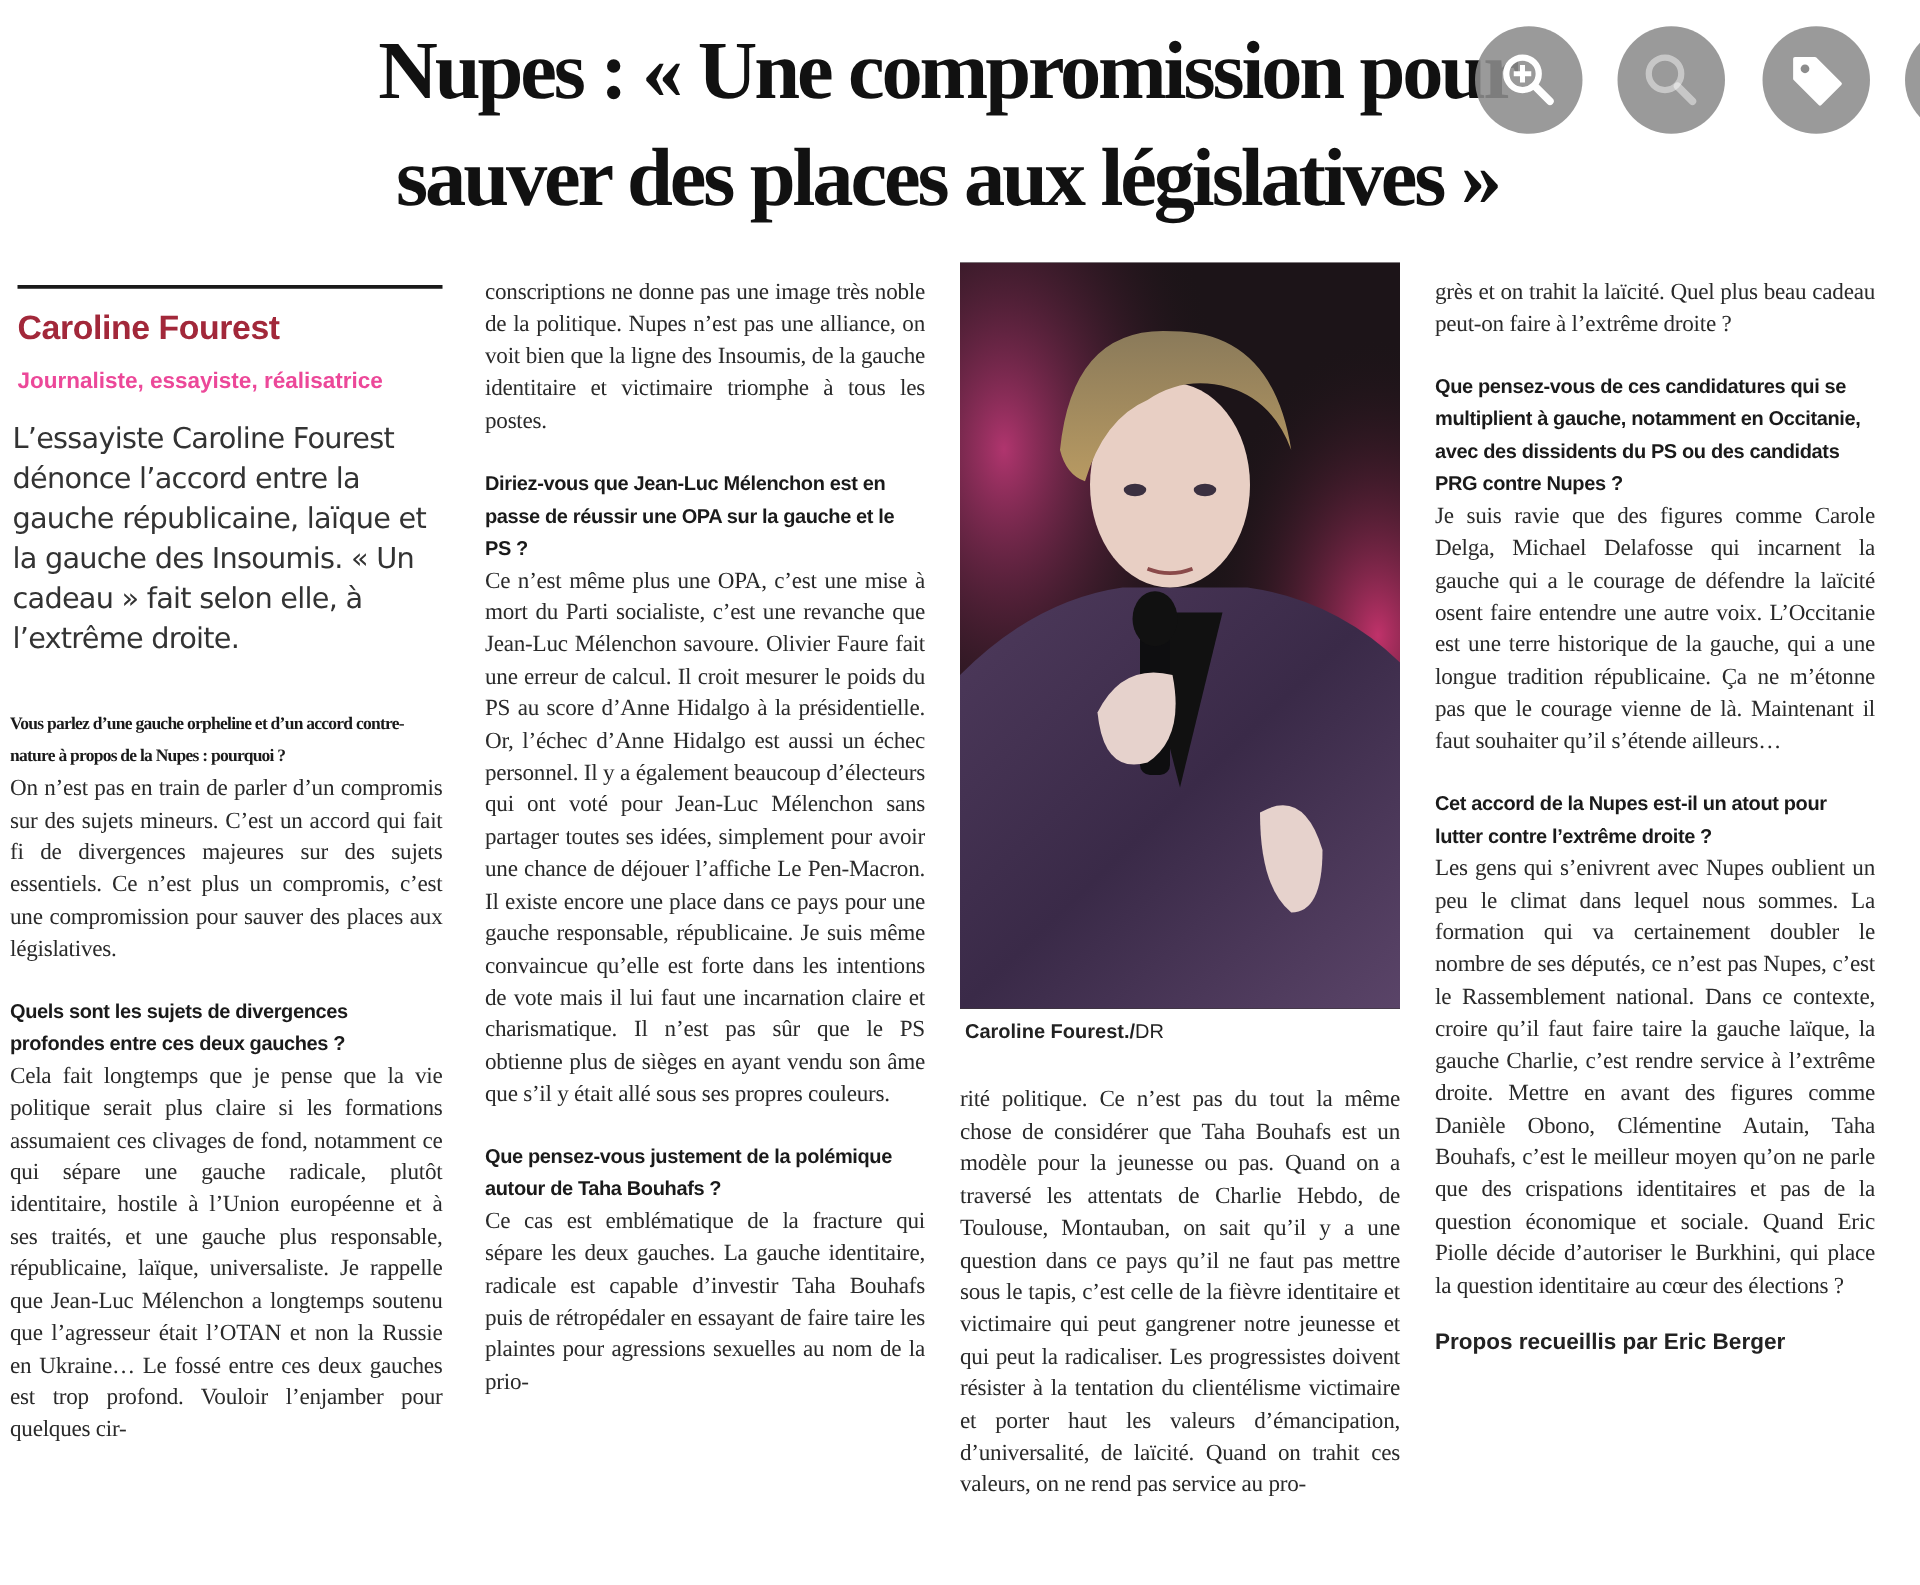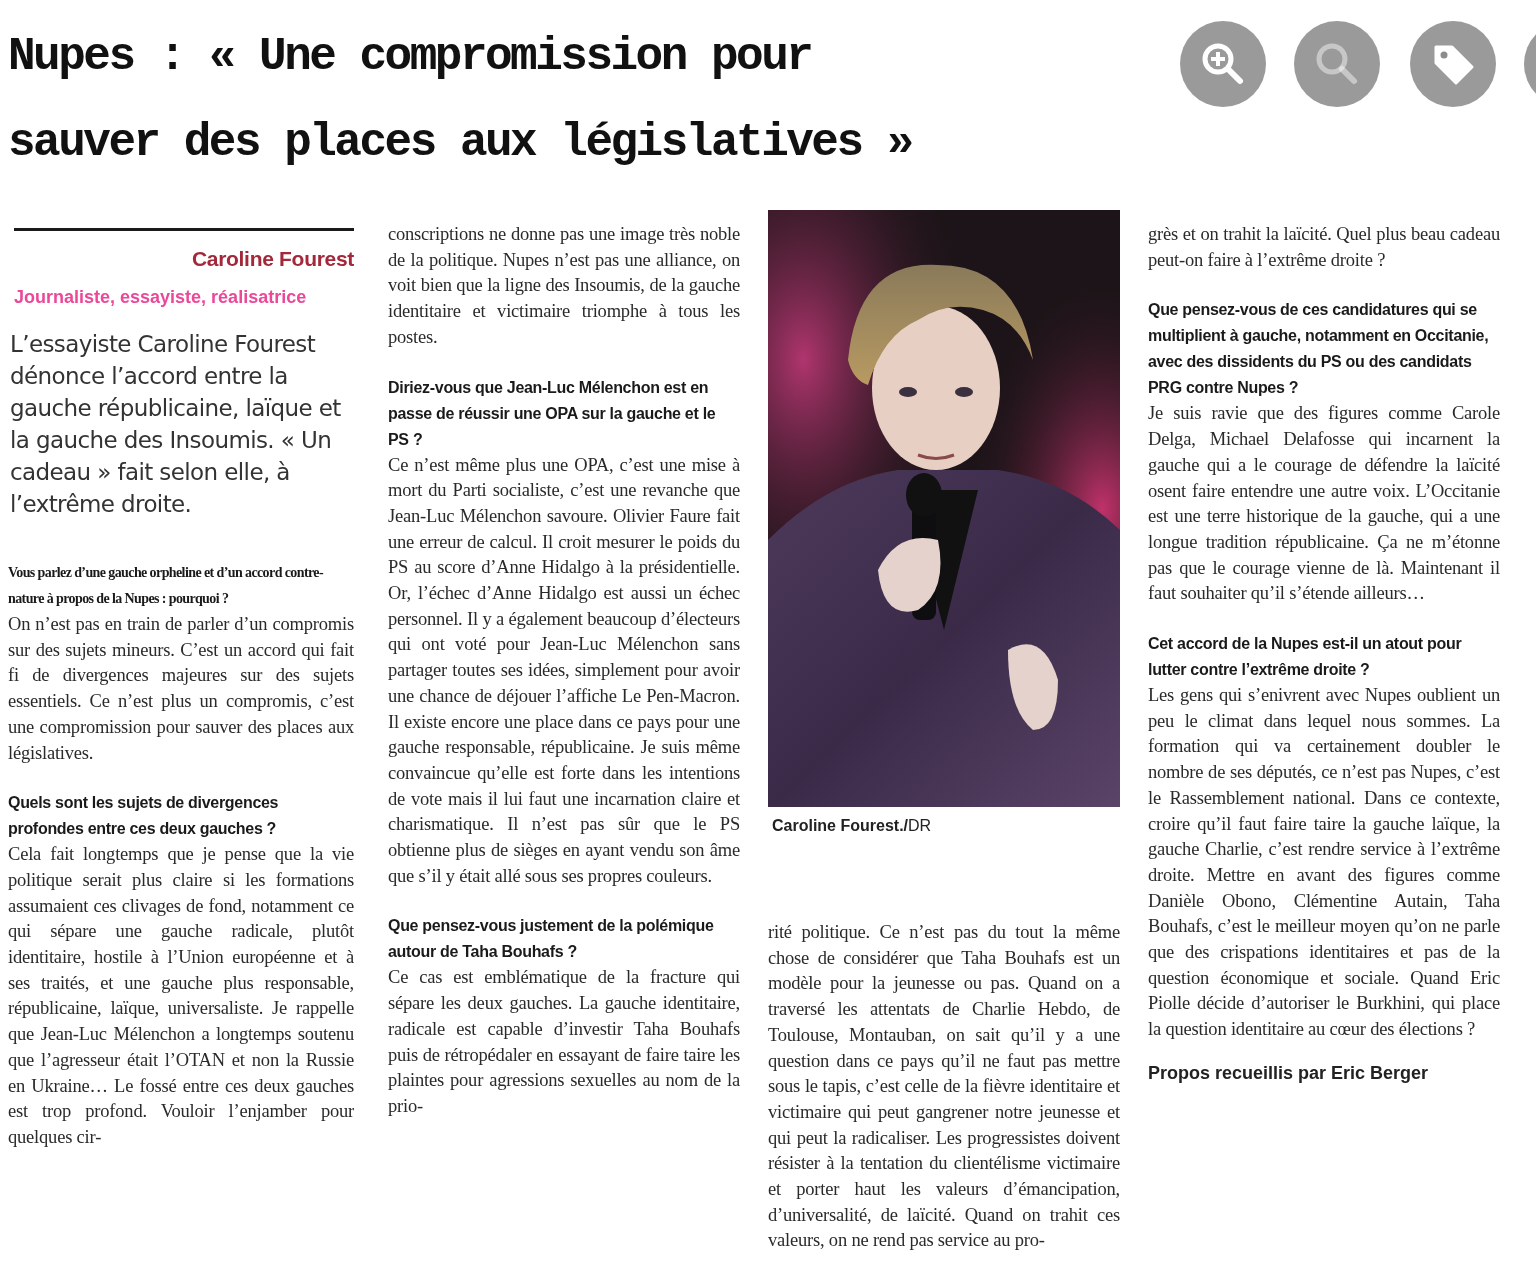--- a/index.html
+++ b/index.html
@@ -3,45 +3,46 @@
   <meta charset="utf-8">
   <style>
     html, body { margin: 0; padding: 0; }
     body {
       width: 1536px; height: 1268px; overflow: hidden;
       background: #ffffff; position: relative;
       color: #1a1a1a;
     }
     .headline {
       position: absolute; left: 8px; top: 14px; width: 1500px;
-      font-family: Liberation Mono, monospace;
-      font-weight: bold; font-size: 46px; line-height: 86px;
+      font-family: Liberation Serif, serif;
+      font-weight: bold; font-size: 66px; line-height: 86px;
       letter-spacing: -2.5px; color: #111;
       margin: 0;
+      text-align: center;
     }
     .headline span { display: block; white-space: nowrap; }
 
     .toolbar { position: absolute; top: 21px; left: 1180px; height: 86px; }
     .tb-btn {
       position: absolute; top: 0; width: 86px; height: 86px; border-radius: 50%;
       background: rgba(140,140,140,0.88);
       display: flex; align-items: center; justify-content: center;
     }
     .tb-btn svg { display: block; }
 
     .col { position: absolute; top: 222px; }
     .col1 { left: 8px; width: 346px; }
     .col2 { left: 388px; width: 352px; }
     .col3 { left: 768px; width: 352px; }
     .col4 { left: 1148px; width: 352px; }
 
     .rule { border-top: 3px solid #1a1a1a; margin: 6px 0 0 6px; width: 340px; }
     .byline {
       font-family: "Liberation Sans", sans-serif; font-weight: bold;
-      color: #a2283a; font-size: 21px; margin: 16px 0 16px 6px; letter-spacing: -0.3px; text-align: right;
+      color: #a2283a; font-size: 27px; margin: 16px 0 16px 6px; letter-spacing: -0.3px;
     }
     .role {
       font-family: "Liberation Sans", sans-serif; font-weight: bold;
       font-size: 18px; margin: 16px 0 0 6px; color: #ec4899;
     }
     .chapo {
       font-family: "DejaVu Sans", sans-serif; font-size: 23px; line-height: 32px;
       margin: 20px 0 0 2px; color: #333; letter-spacing: -0.6px;
     }
     .question {
@@ -59,21 +60,21 @@
     .gap { height: 24px; }
     .photo {
       position: absolute; left: 768px; top: 210px; width: 352px; height: 597px;
       overflow: hidden; background: #1c1418;
     }
     .caption {
       position: absolute; left: 772px; top: 817px; width: 352px;
       font-family: "Liberation Sans", sans-serif; font-size: 16px; color: #222;
     }
     .caption b { font-weight: bold; }
-    .col3 { top: 920px; }
+    .col3 { top: 868px; }
     .signoff {
       font-family: "Liberation Sans", sans-serif; font-weight: bold; font-size: 18px;
       color: #222; margin-top: 20px;
     }
   </style>
 </head>
 <body>
 
 <h1 class="headline">
   <span>Nupes : « Une compromission pour</span>

